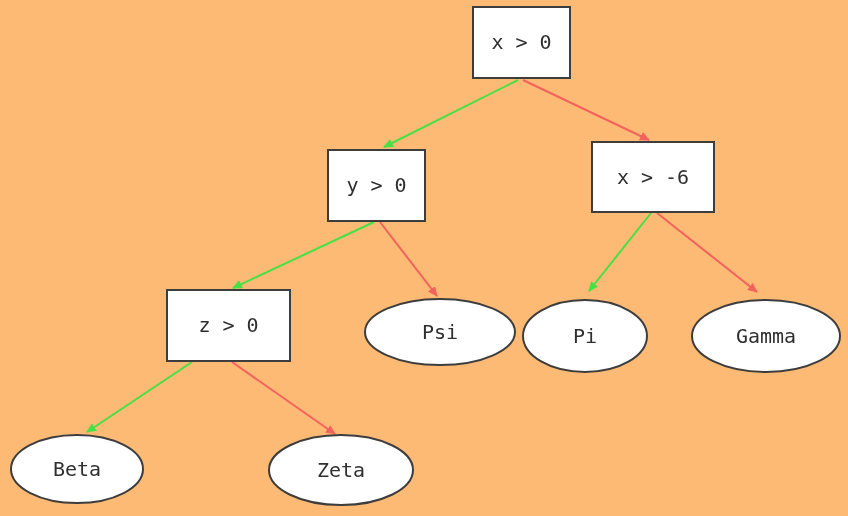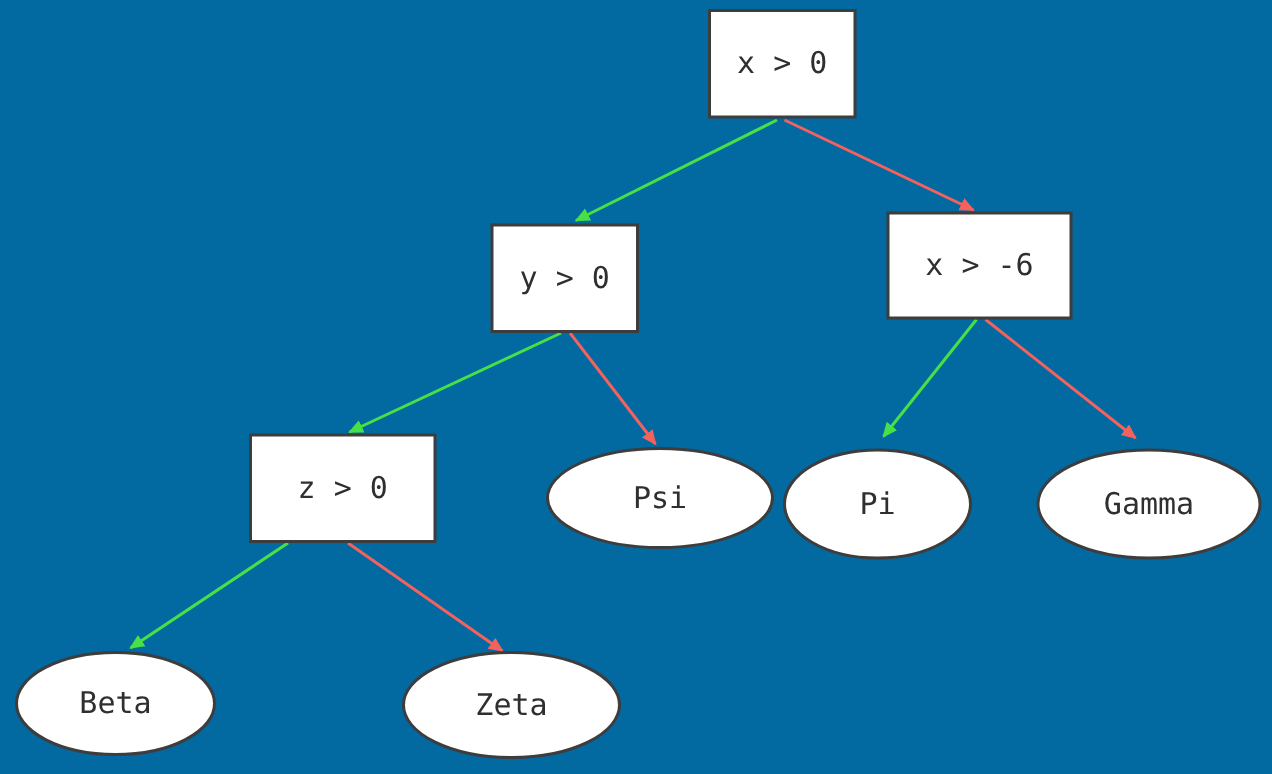--- a/index.html
+++ b/index.html
@@ -4,21 +4,21 @@
 <style>
   html, body {
     margin: 0;
     padding: 0;
     background: #ffffff;
   }
   #stage {
     position: relative;
     width: 848px;
     height: 516px;
-    background: #0369a1;
+    background: #fdba74;
     overflow: hidden;
     font-family: "DejaVu Sans Mono", monospace;
   }
   #tree-svg {
     position: absolute;
     left: 0;
     top: 0;
     width: 848px;
     height: 516px;
   }

